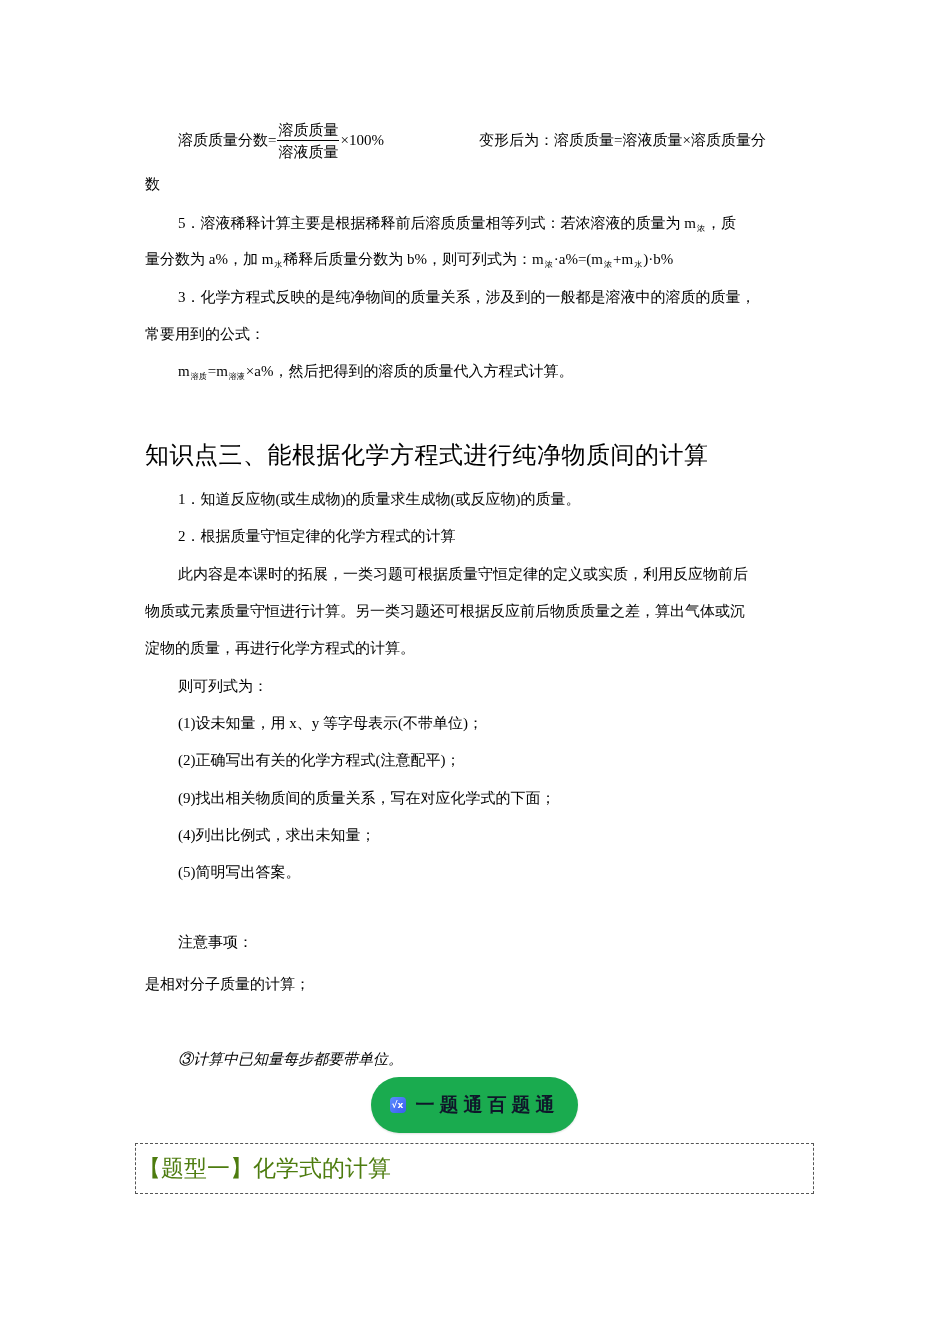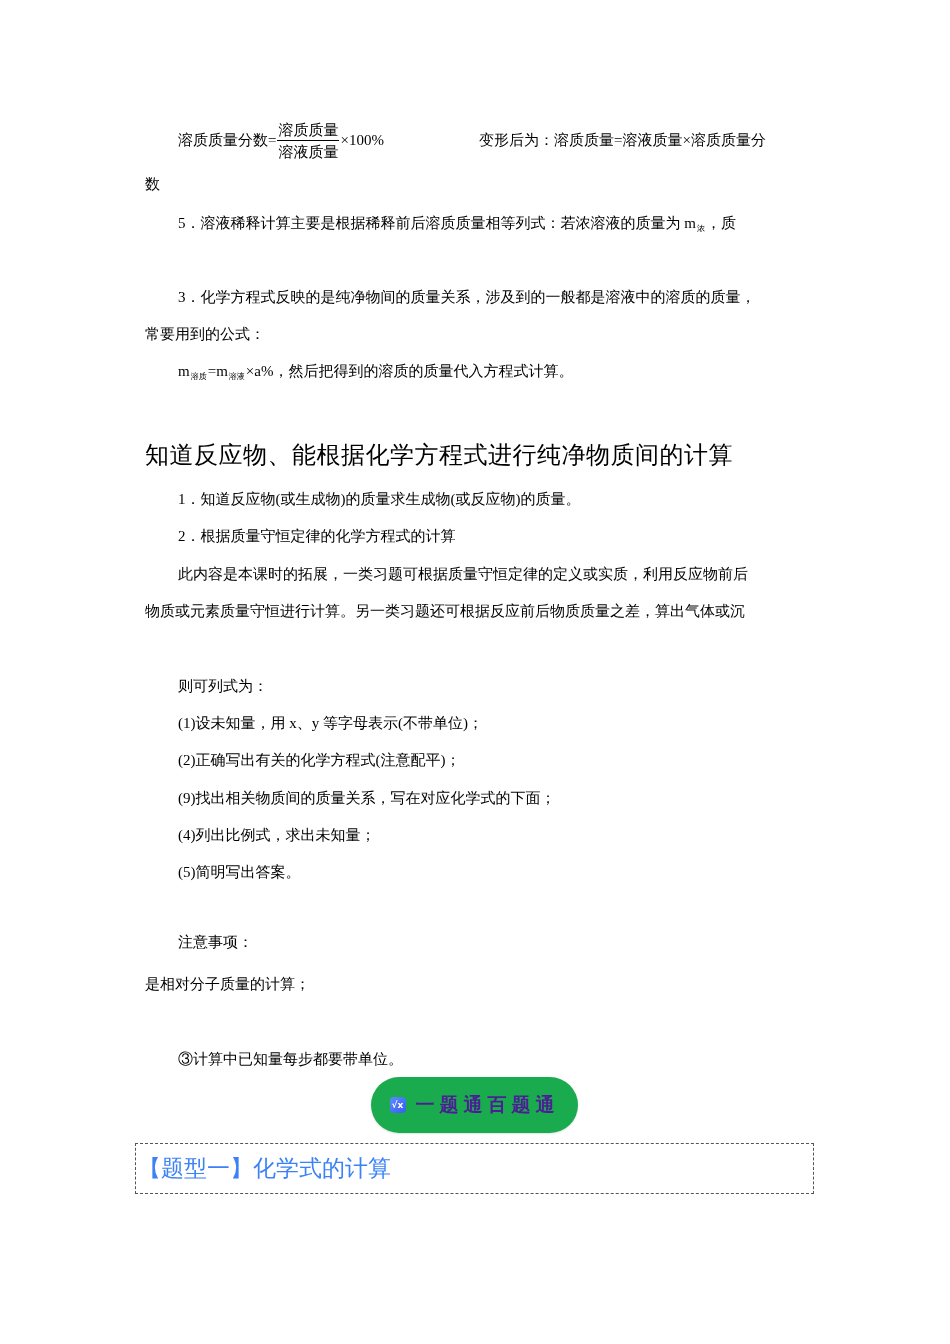--- a/index.html
+++ b/index.html
@@ -29,72 +29,76 @@
     display: flex; align-items: center; justify-content: center; gap: 10px;
     box-shadow: 0 1px 2px rgba(0,0,0,0.12);
   }
   .pill .ico {
     width: 16px; height: 16px; border-radius: 4px;
     background: linear-gradient(135deg, #5b8cff, #3a5cf0);
     display: flex; align-items: center; justify-content: center;
     color: #fff; font-size: 9px; font-family: "DejaVu Sans", sans-serif; font-weight: bold;
   }
   .pill .label {
-    color: #4c1d95; font-family: "DejaVu Sans", sans-serif; font-weight: bold;
+    color: #0f172a; font-family: "DejaVu Sans", sans-serif; font-weight: bold;
     font-size: 19px; letter-spacing: 5px; text-align: center;
   }
   .qtype-box {
     position: absolute; left: 135px; top: 1143px; width: 679px; height: 51px;
     border: 1px dashed #555; box-sizing: border-box;
     display: flex; align-items: center; padding-left: 2px;
   }
   .qtype-box .title {
     font-family: "DejaVu Sans", "Liberation Sans", sans-serif;
-    font-size: 23px; color: #3b82f6; white-space: nowrap;
+    font-size: 23px; color: #4d7c0f; white-space: nowrap;
   }
 </style>
 </head>
 <body>
 
 <div class="page">
 
   <div class="line" style="left:178px; top:118px; line-height:44px;">
     <span>溶质质量分数=</span><span class="frac"><span class="num">溶质质量</span><span class="den">溶液质量</span></span><span>×100%</span>
   </div>
   <div class="line" style="left:479px; top:130px;">变形后为：溶质质量=溶液质量×溶质质量分</div>
   <div class="line" style="left:145px; top:174px;">数</div>
 
   <div class="line" style="left:178px; top:213px;">
     <span>5．溶液稀释计算主要是根据稀释前后溶质质量相等列式：若浓溶液的质量为 m</span><span class="sub">浓</span><span>，质</span>
   </div>
+  <div class="line" style="left:145px; top:249px;">
+    <span>量分数为 a%，加 m</span><span class="sub">水</span><span>稀释后质量分数为 b%，则可列式为：m</span><span class="sub">浓</span><span>·a%=(m</span><span class="sub">浓</span><span>+m</span><span class="sub">水</span><span>)·b%</span>
+  </div>
 
   <div class="line" style="left:178px; top:287px;">3．化学方程式反映的是纯净物间的质量关系，涉及到的一般都是溶液中的溶质的质量，</div>
   <div class="line" style="left:145px; top:324px;">常要用到的公式：</div>
   <div class="line" style="left:178px; top:361px;">
     <span>m</span><span class="sub">溶质</span><span>=m</span><span class="sub">溶液</span><span>×a%，然后把得到的溶质的质量代入方程式计算。</span>
   </div>
 
-  <h2 class="heading">知道反应物、能根据化学方程式进行纯净物质间的计算</h2>
+  <h2 class="heading">知识点三、能根据化学方程式进行纯净物质间的计算</h2>
 
   <div class="line" style="left:178px; top:489px;">1．知道反应物(或生成物)的质量求生成物(或反应物)的质量。</div>
   <div class="line" style="left:178px; top:526px;">2．根据质量守恒定律的化学方程式的计算</div>
 
   <div class="line" style="left:145px; top:601px;">物质或元素质量守恒进行计算。另一类习题还可根据反应前后物质质量之差，算出气体或沉</div>
   <div class="line" style="left:178px; top:564px;">此内容是本课时的拓展，一类习题可根据质量守恒定律的定义或实质，利用反应物前后</div>
+  <div class="line" style="left:145px; top:638px;">淀物的质量，再进行化学方程式的计算。</div>
 
   <div class="line" style="left:178px; top:676px;">则可列式为：</div>
   <div class="line" style="left:178px; top:713px;">(1)设未知量，用 x、y 等字母表示(不带单位)；</div>
   <div class="line" style="left:178px; top:750px;">(2)正确写出有关的化学方程式(注意配平)；</div>
   <div class="line" style="left:178px; top:788px;">(9)找出相关物质间的质量关系，写在对应化学式的下面；</div>
   <div class="line" style="left:178px; top:825px;">(4)列出比例式，求出未知量；</div>
   <div class="line" style="left:178px; top:862px;">(5)简明写出答案。</div>
 
   <div class="line" style="left:178px; top:900px;margin-top:32px;">注意事项：</div>
   <div class="line" style="left:145px; top:974px;">是相对分子质量的计算；</div>
-  <div class="line" style="left:178px; top:1049px;">③计算中已知量每步都要带单位。</div>
+  <div class="line" style="left:178px; top:1049px;font-style:italic;">③计算中已知量每步都要带单位。</div>
 
   <div class="pill">
     <span class="ico">√x</span>
     <span class="label">一题通百题通</span>
   </div>
 
   <div class="qtype-box">
     <span class="title">【题型一】化学式的计算</span>
   </div>
 

